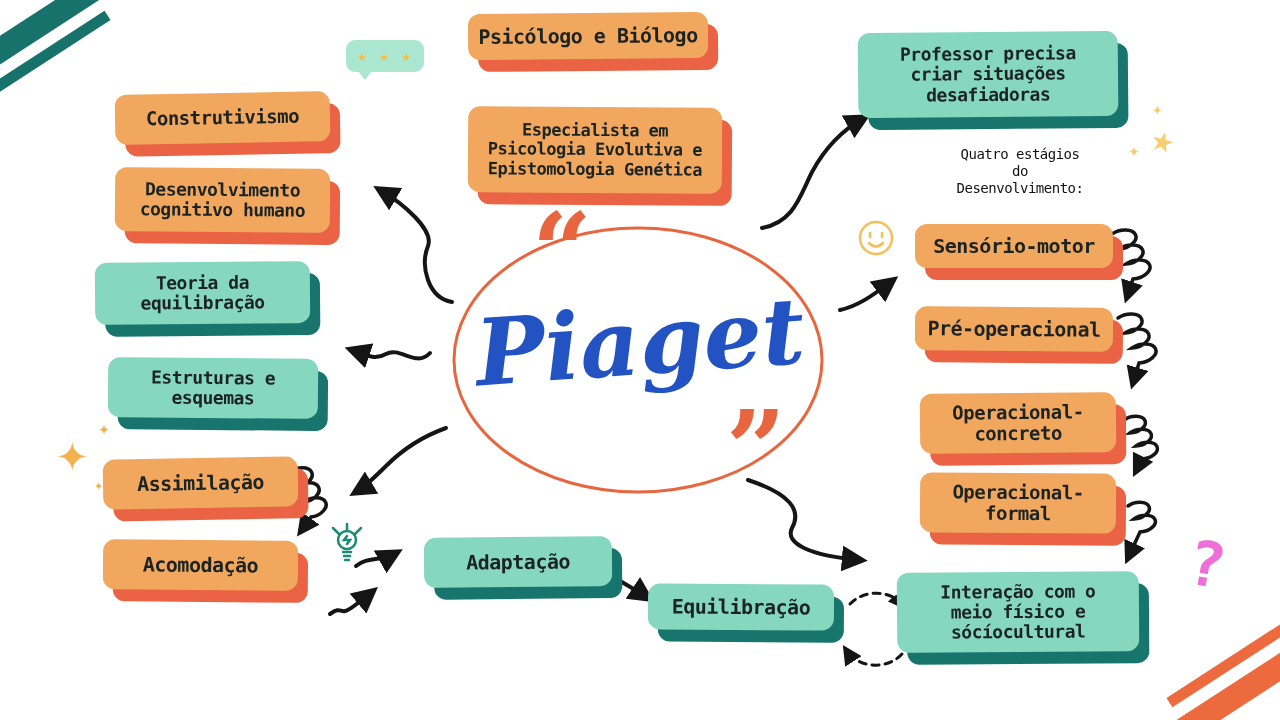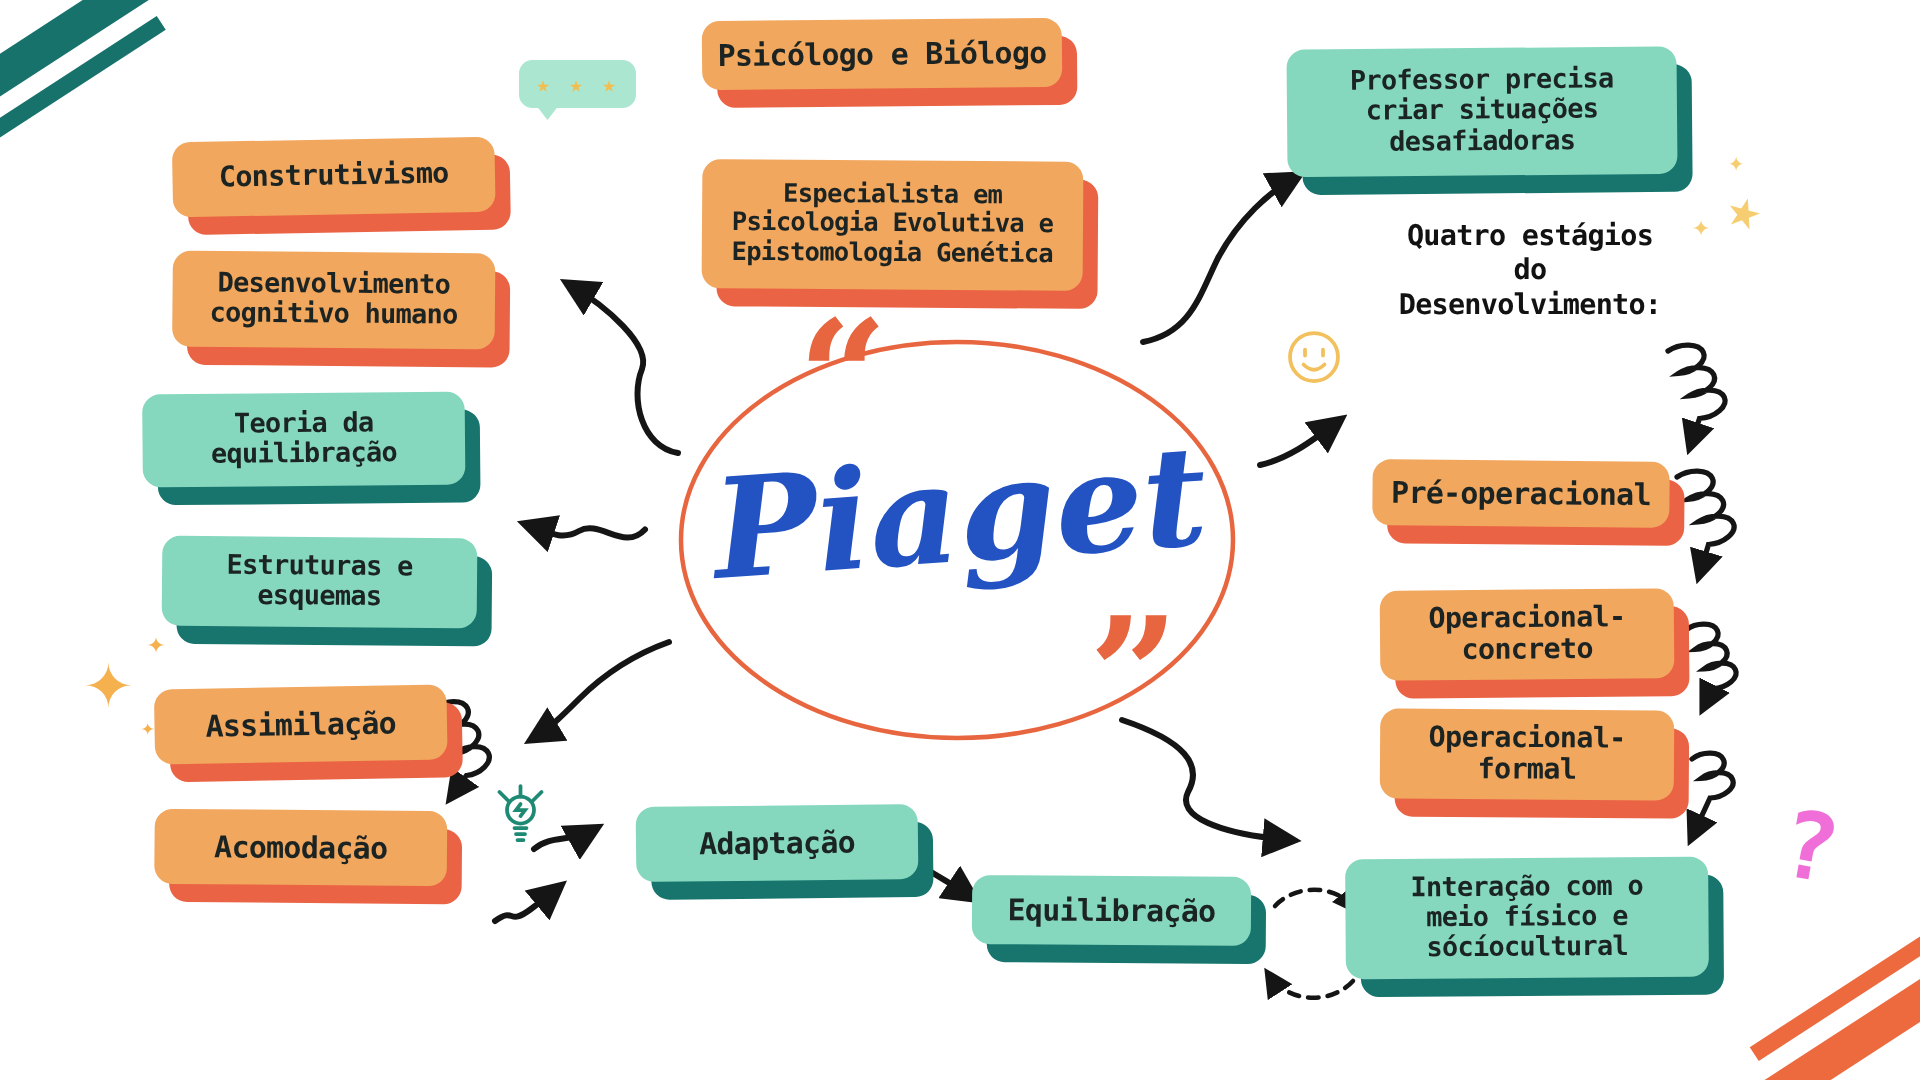--- a/index.html
+++ b/index.html
@@ -21,21 +21,21 @@
     position:absolute;left:458px;top:296px;width:364px;text-align:center;
     font-family:"DejaVu Serif", serif;font-style:italic;font-weight:bold;
     font-size:92px;color:#2353C3;transform:rotate(-4deg);line-height:1;
   }
   .quote{
     position:absolute;font-family:"DejaVu Serif", serif;font-weight:bold;
     color:#E8663F;font-size:104px;line-height:1;
   }
   .heading{
     position:absolute;left:895px;top:146px;width:250px;text-align:center;
-    font-weight:bold;font-size:19px;line-height:1.2;white-space:pre-line;color:#121212;
+    font-weight:normal;font-size:14px;line-height:1.2;white-space:pre-line;color:#121212;
     letter-spacing:-0.5px;
   }
   
   .star-bubble{
     position:absolute;left:346px;top:40px;width:78px;height:32px;background:#ABE6D0;
     border-radius:9px;display:flex;align-items:center;justify-content:center;gap:2px;
     color:#F2BE4F;font-size:15px;letter-spacing:2px;
   }
   .star-bubble:after{
     content:"";position:absolute;left:12px;bottom:-8px;width:0;height:0;
@@ -128,20 +128,21 @@
 Epistomologia Genética</div>
 
   <div class="node teal" style="left:858px;top:32px;width:260px;height:85px;font-size:18px;transform:rotate(-0.5deg);">Professor precisa
 criar situações
 desafiadoras</div>
 
   <div class="heading">Quatro estágios
 do
 Desenvolvimento:</div>
 
+  <div class="node orange" style="left:915px;top:224px;width:198px;height:44px;font-size:20px;">Sensório-motor</div>
   <div class="node orange" style="left:915px;top:307px;width:198px;height:44px;font-size:20px;transform:rotate(0.5deg);">Pré-operacional</div>
   <div class="node orange" style="left:920px;top:393px;width:196px;height:60px;font-size:19px;transform:rotate(-0.5deg);">Operacional-
 concreto</div>
   <div class="node orange" style="left:920px;top:473px;width:196px;height:60px;font-size:19px;transform:rotate(0.4deg);">Operacional-
 formal</div>
 
   <div class="node teal" style="left:897px;top:572px;width:242px;height:80px;font-size:18px;transform:rotate(-0.4deg);">Interação com o
 meio físico e
 sócíocultural</div>
   <div class="node teal" style="left:424px;top:537px;width:188px;height:50px;font-size:20px;transform:rotate(-0.6deg);">Adaptação</div>

